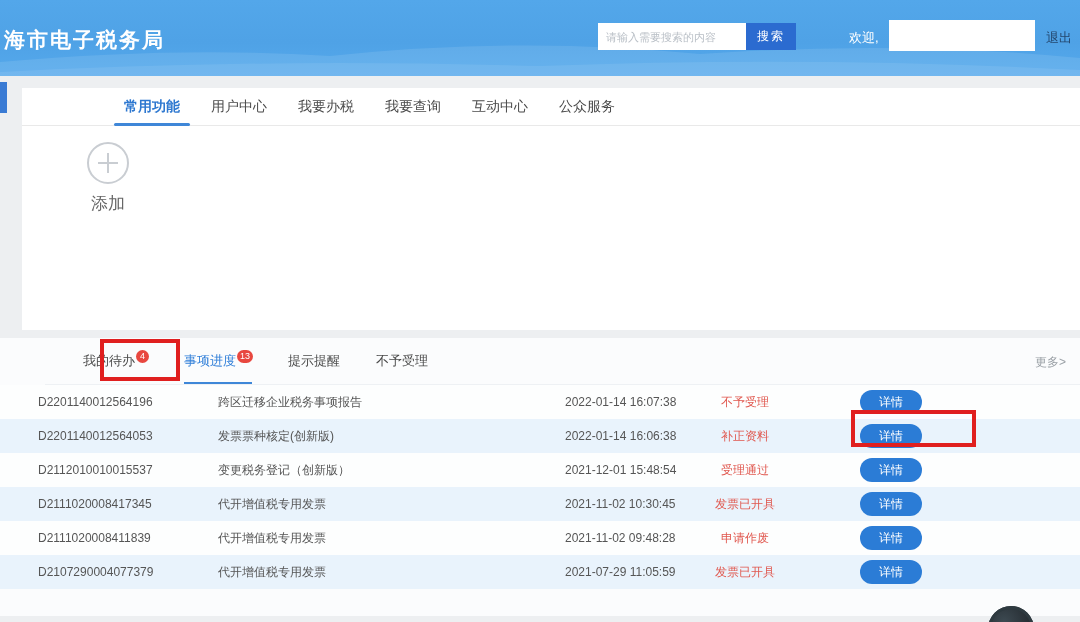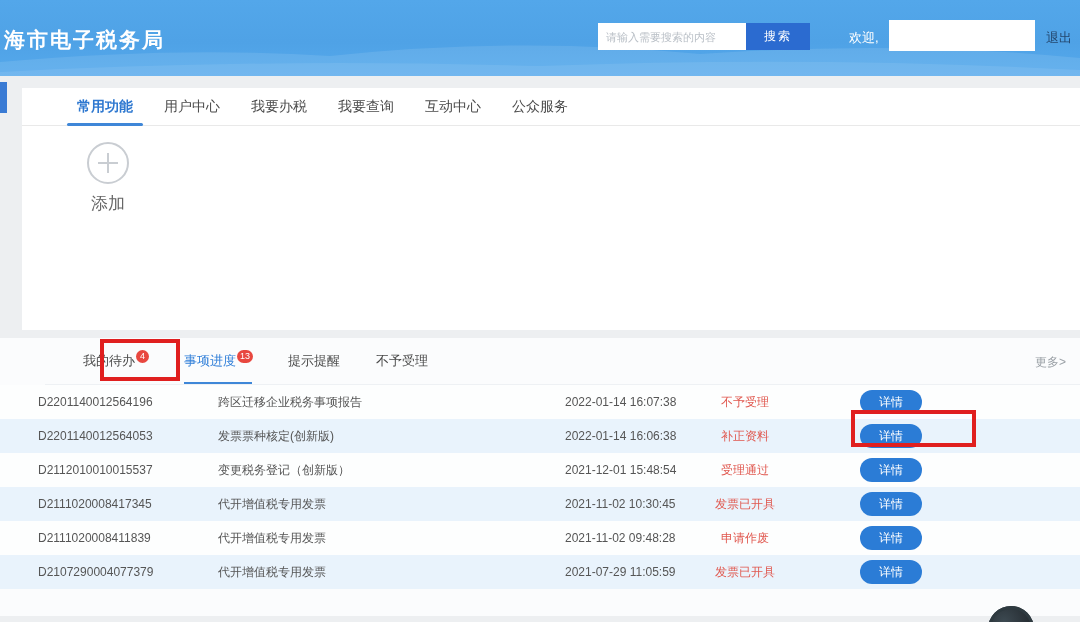--- a/index.html
+++ b/index.html
@@ -21,38 +21,38 @@
     position:absolute; left:4px; top:26px;
     font-size:21px; font-weight:bold; color:#ffffff; letter-spacing:2px; white-space:nowrap;
   }
   .search-wrap { position:absolute; left:598px; top:23px; height:27px; display:flex; }
   .search-input {
     width:148px; height:27px; border:none; outline:none;
     padding:0 8px; font-size:11px; color:#555; background:#fff;
   }
   .search-input::placeholder { color:#b9bfc6; }
   .search-btn {
-    width:64px; height:27px; border:none; background:#2b6bd0; color:#fff;
+    width:50px; height:27px; border:none; background:#2b6bd0; color:#fff;
     font-size:12px; cursor:pointer; letter-spacing:2px;
   }
   .welcome-label { position:absolute; left:849px; top:29px; font-size:13px; color:#fff; }
   .username-box { position:absolute; left:889px; top:20px; width:146px; height:31px; background:#fff; }
   .logout-link { position:absolute; left:1046px; top:29px; font-size:13px; color:#24476e; cursor:pointer; }
 
   
   .blue-stub { position:absolute; left:0; top:82px; width:7px; height:31px; background:#3a7bd4; }
 
   
   .main-card {
     position:absolute; left:22px; top:88px; width:1058px; height:242px;
     background:#ffffff;
   }
   .nav-tabs {
     display:flex; align-items:stretch; height:38px;
-    padding-left:53px; gap:27px; border-bottom:1px solid #e9e9e9;
+    padding-left:100px; gap:27px; border-bottom:1px solid #e9e9e9;
   }
   .nav-tab {
     font-size:14px; color:#4a4a4a; display:flex; align-items:center;
     padding:0 2px; cursor:pointer; position:relative; white-space:nowrap;
   }
   .nav-tab.active { color:#2e78d0; font-weight:bold; }
   .nav-tab.active::after {
     content:""; position:absolute; left:-8px; right:-8px; bottom:-1px;
     height:3px; background:#3f87d8; border-radius:2px;
   }

